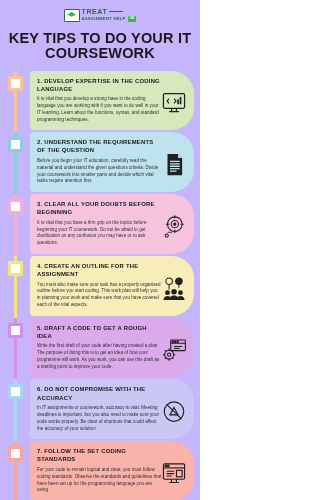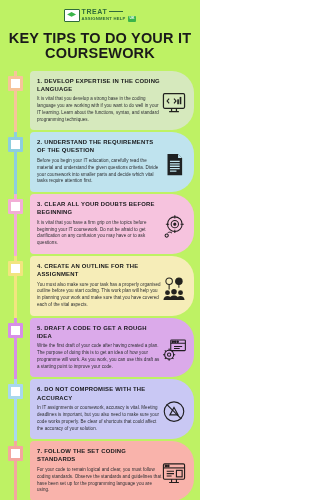--- a/index.html
+++ b/index.html
@@ -2,21 +2,21 @@
 <html><head>
 <meta charset="utf-8">
 <style>
   * { box-sizing: border-box; margin: 0; padding: 0; }
   html, body {
     width: 200px; height: 500px;
     background: #ffffff;
     font-family: "Liberation Sans", sans-serif;
     overflow: hidden;
   }
-  .page { width: 200px; height: 500px; position: relative; background:#bef264; }
+  .page { width: 200px; height: 500px; position: relative; background:#c4b5fd; }
 
   
   .logo-bar {
     display:flex; align-items:center; justify-content:center;
     gap:2px; padding-top:8px; height:22px;
   }
   .logo-mark {
     width:16px; height:13px; border:1.2px solid #2f6b3a;
     display:flex; align-items:center; justify-content:center;
     background:#ffffff; border-radius:1px;

